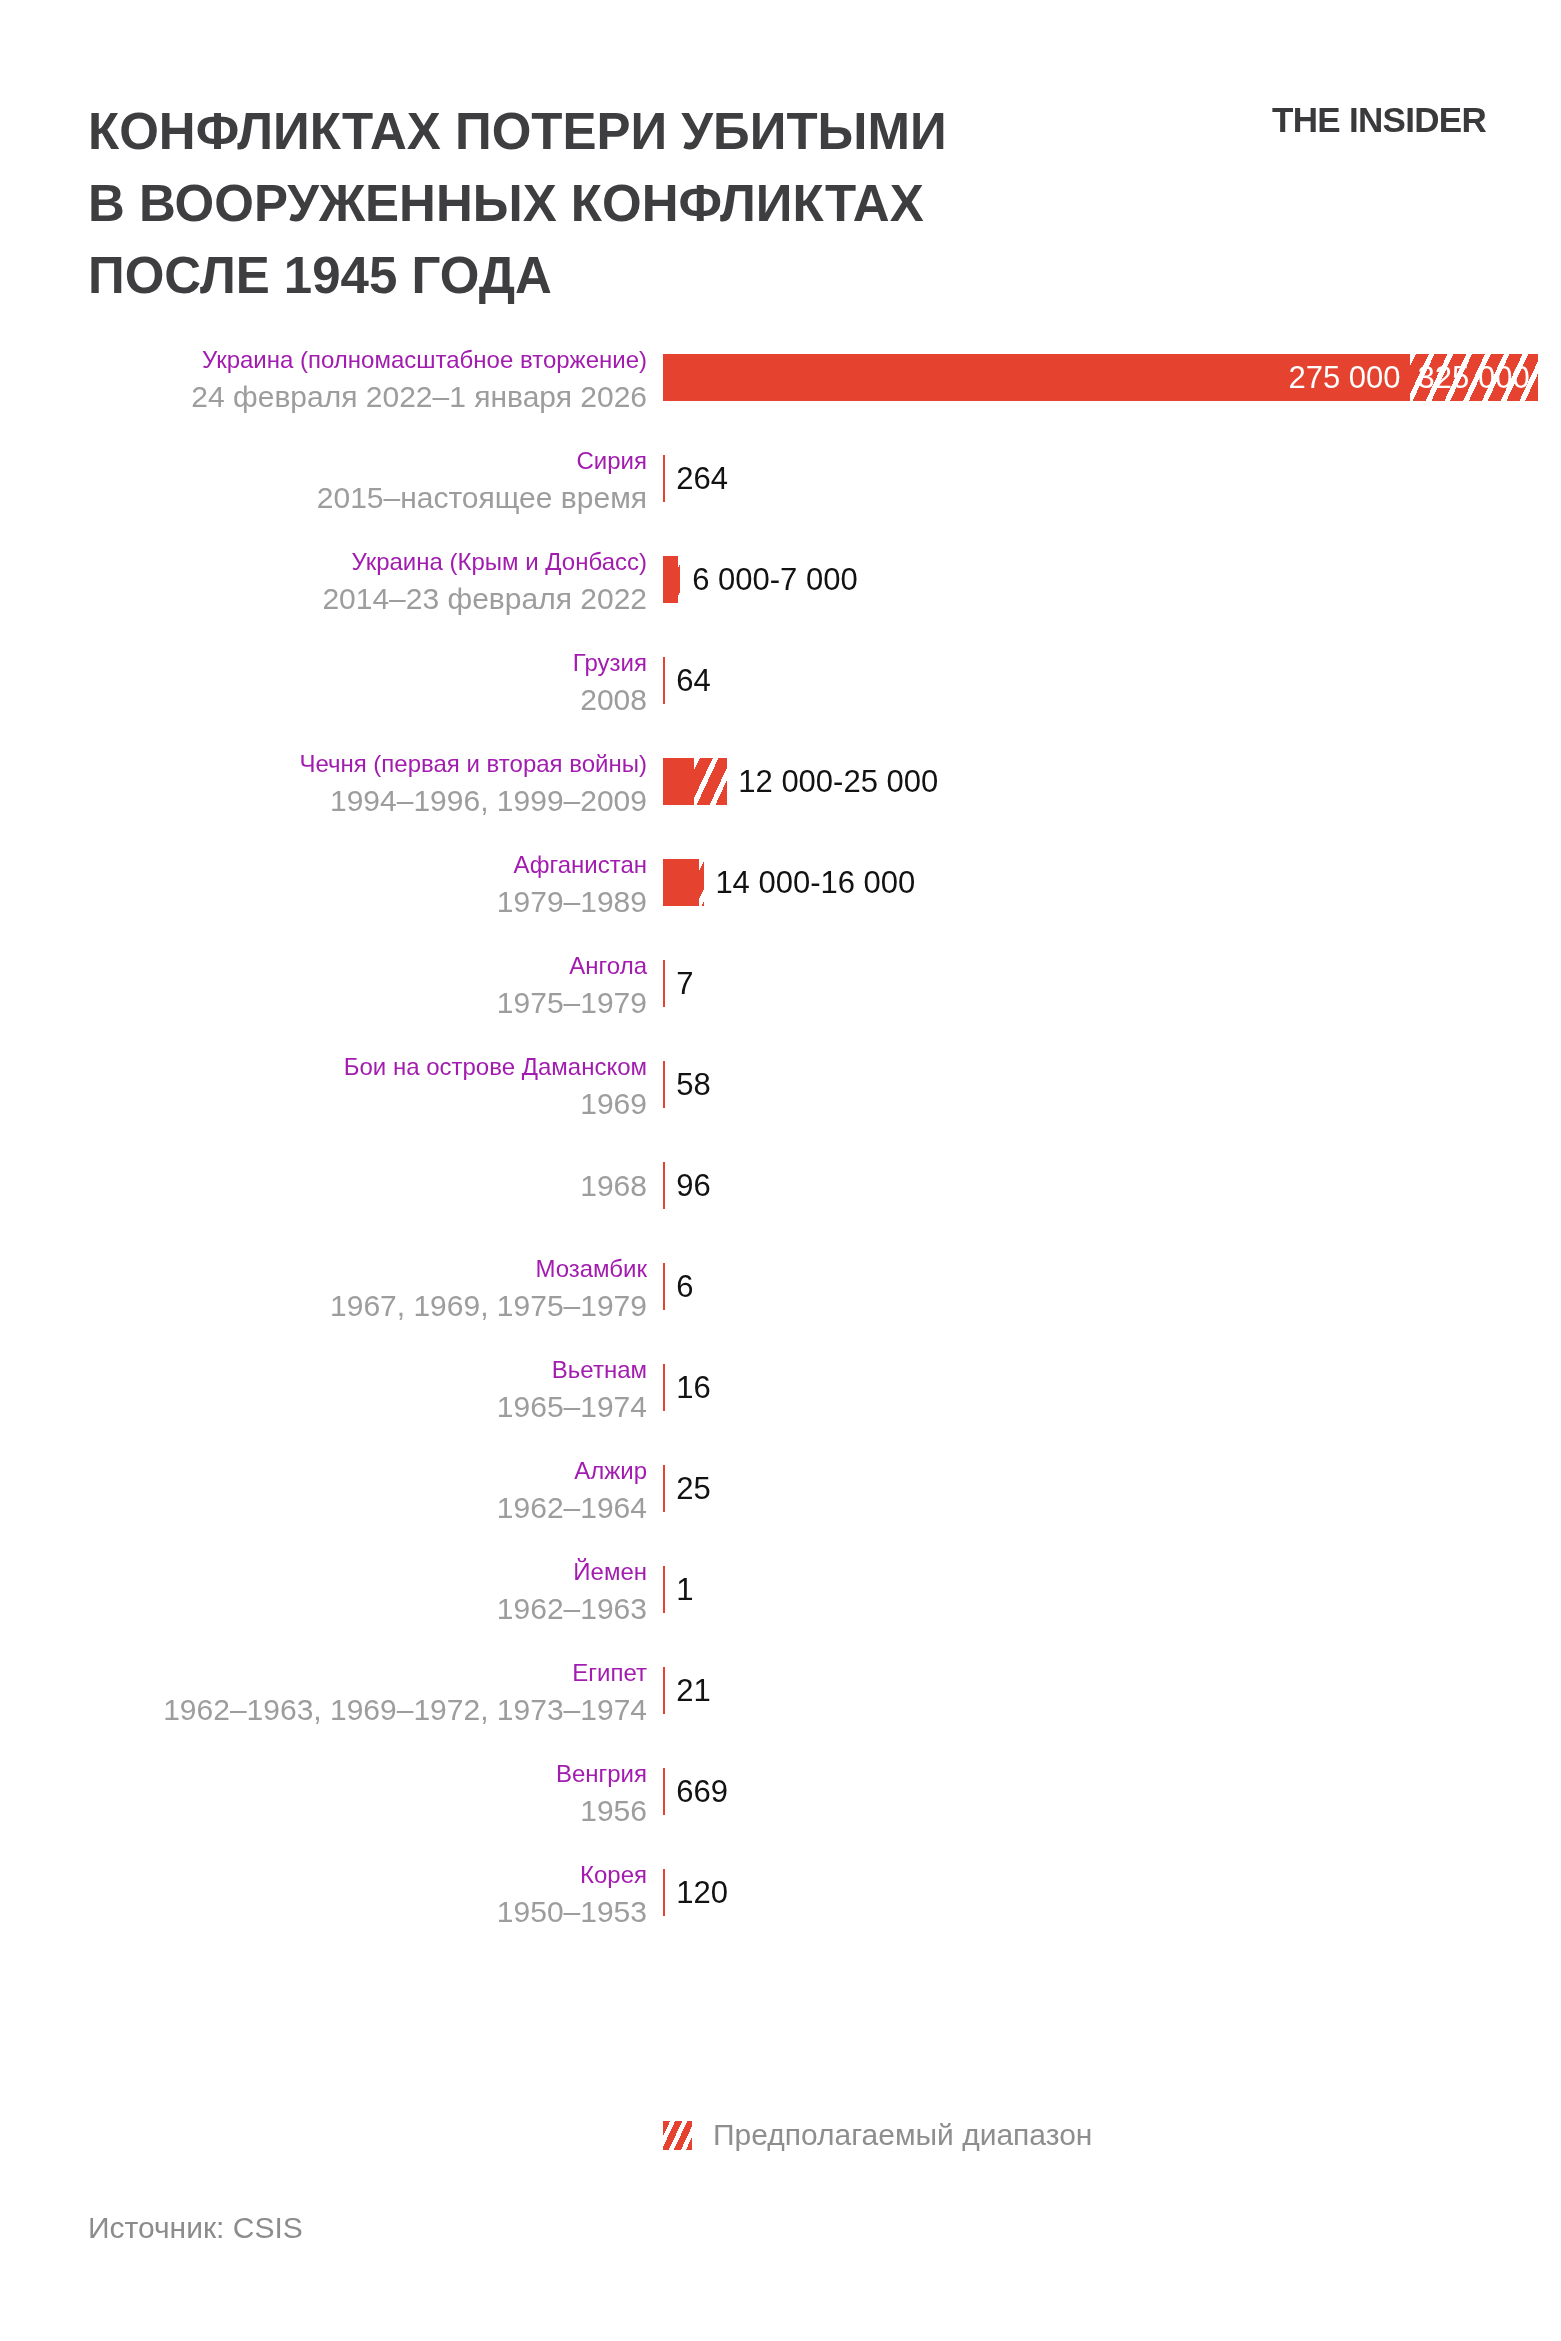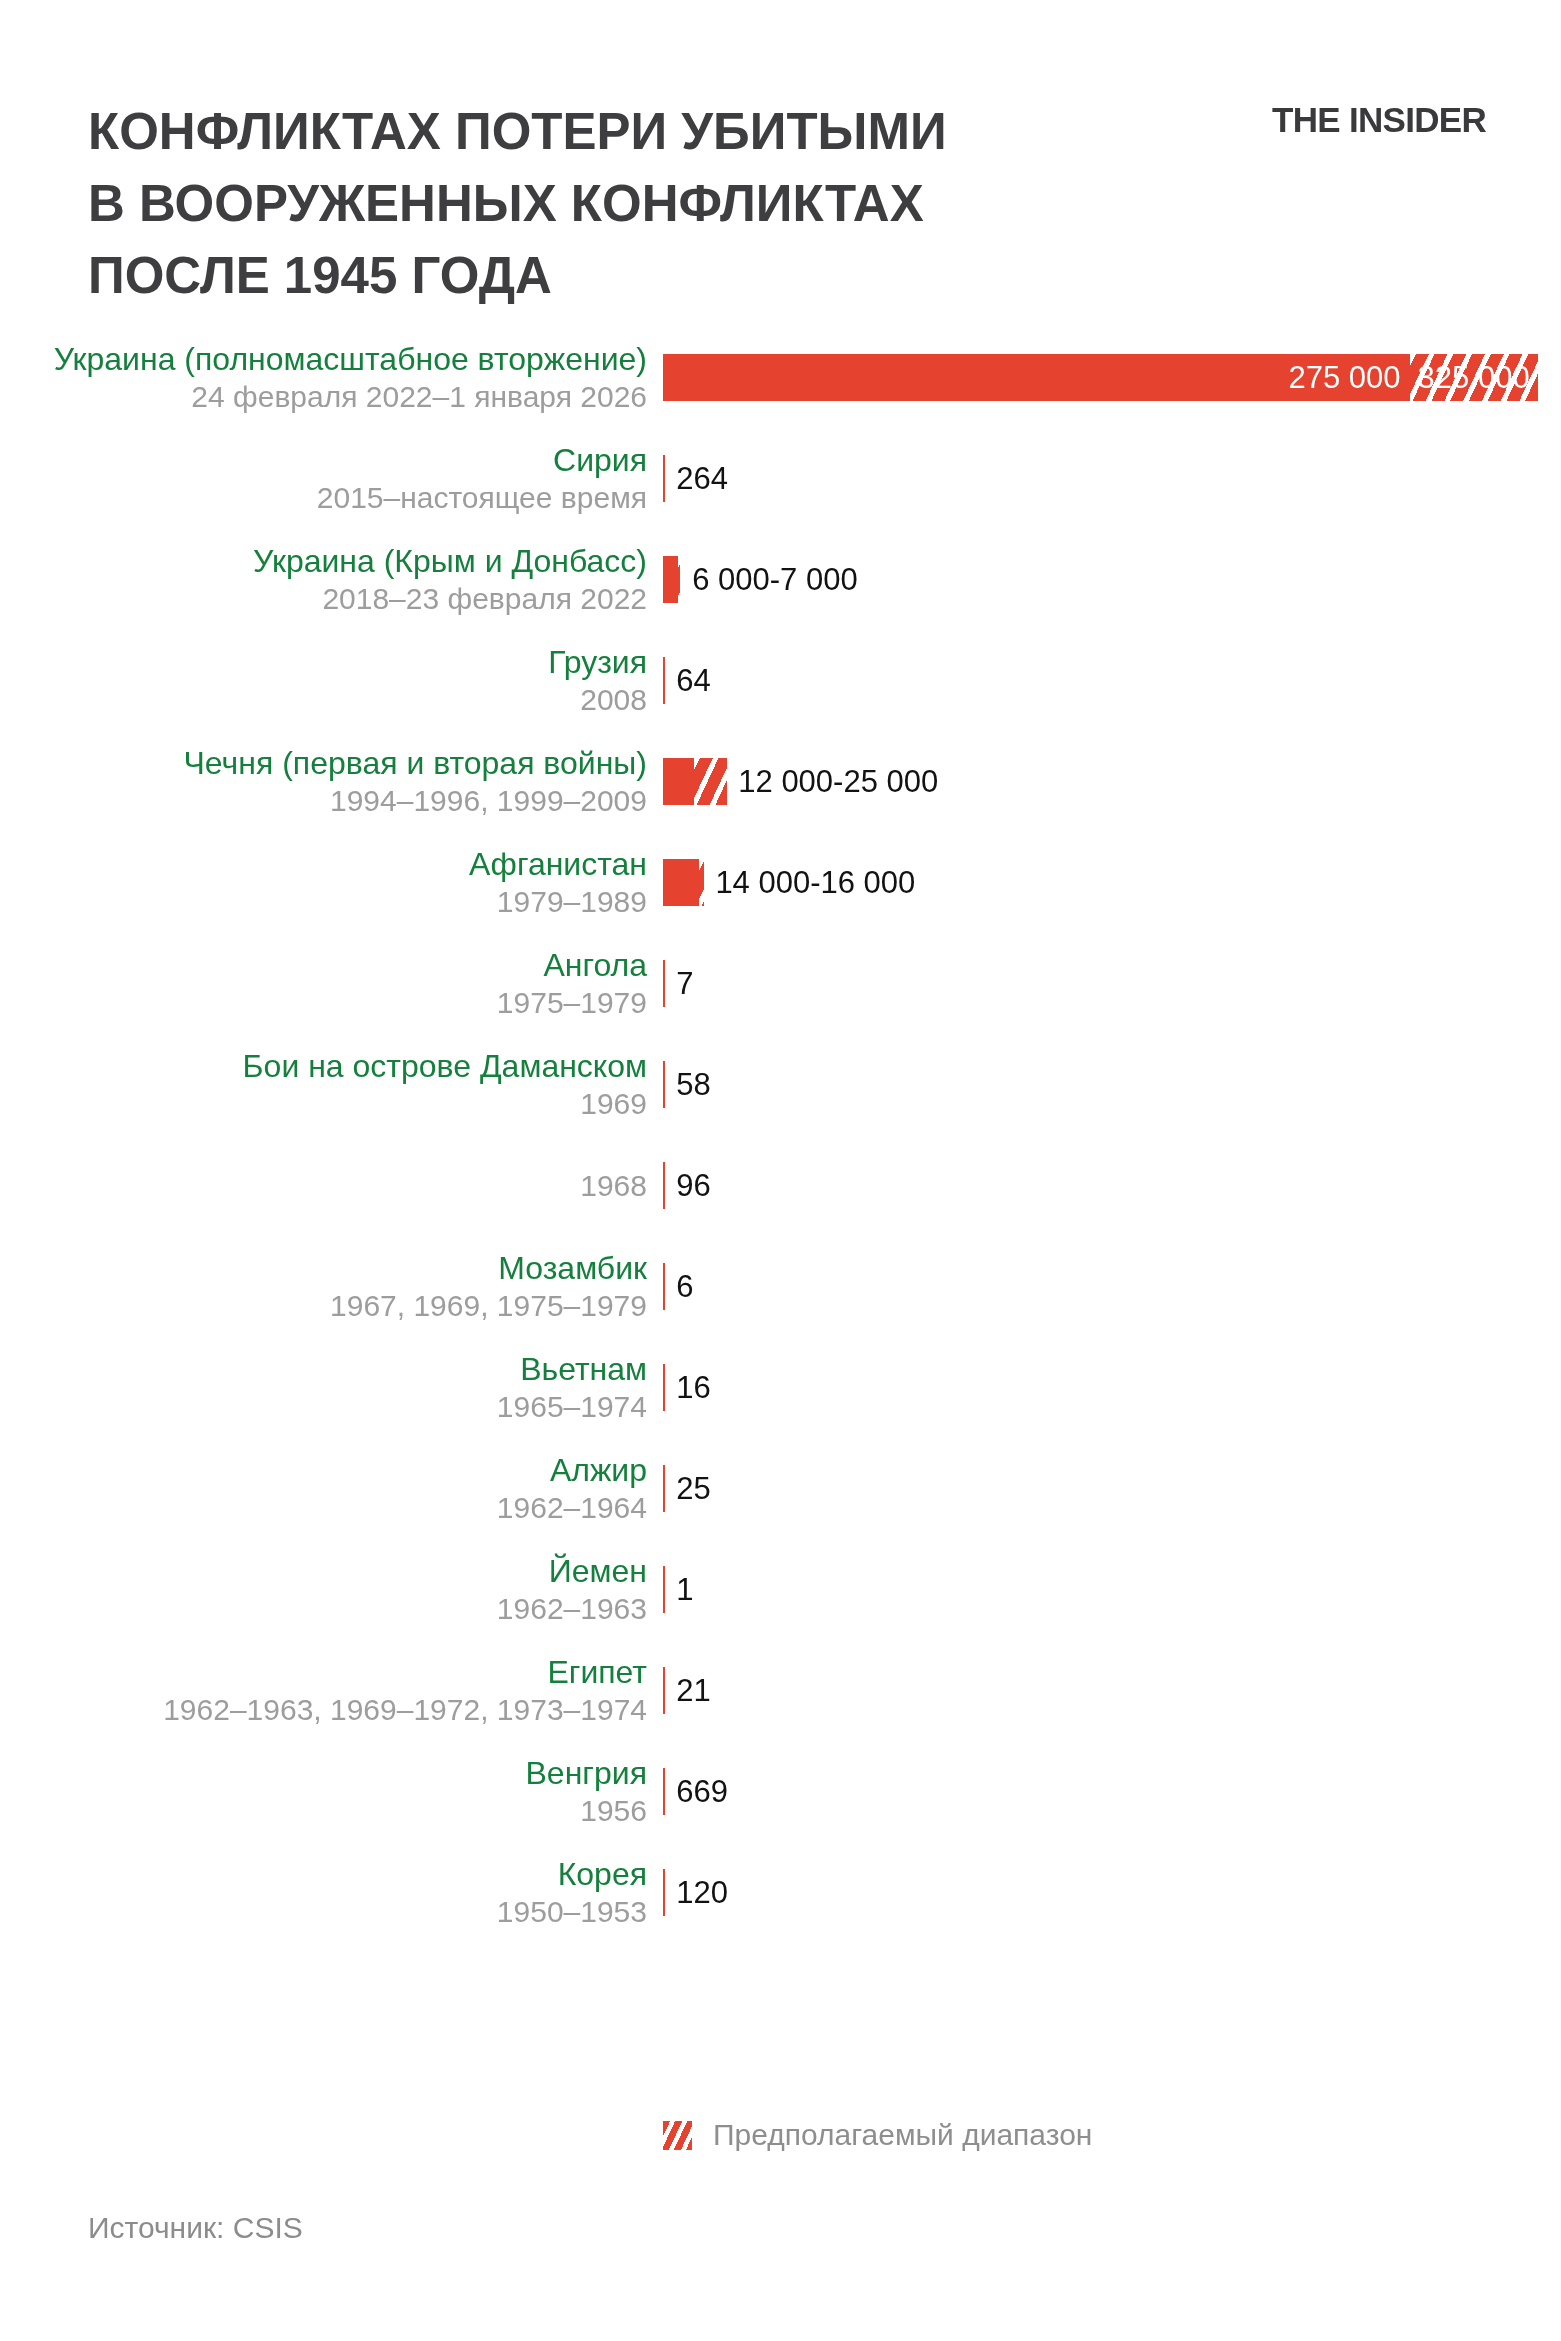--- a/index.html
+++ b/index.html
@@ -12,21 +12,21 @@
   .title { margin:0; font-weight:700; color:#3e3e40; font-size:51px; line-height:72px; }
   .title span { display:block; }
   .logo {
     position:absolute; right:0; top:3.9px; font-weight:800; color:#3a3a3c;
     font-size:35px; letter-spacing:-0.7px; white-space:nowrap;
   }
   
   .chart { position:absolute; left:0; top:327px; width:1561px; }
   .row { display:flex; align-items:center; height:101px; }
   .labels { flex:0 0 647px; width:647px; text-align:right; }
-  .name  { font-size:32px; line-height:37px; color:#15803d; white-space:nowrap; }
+  .name  { font-size:24px; line-height:37px; color:#a21caf; white-space:nowrap; }
   .dates { font-size:30px; line-height:37px; color:#9d9d9d; white-space:nowrap; }
   .barcell { display:flex; align-items:center; margin-left:15.6px; }
   .bar { height:47px; display:flex; flex:0 0 auto; }
   .seg-solid {
     background:#e5422f; height:100%;
     display:flex; align-items:center; justify-content:flex-end;
   }
   .seg-hatch {
     height:100%;
     background:repeating-linear-gradient(115deg, #ffffff 0 5.2px, #e5422f 5.2px 17px);
@@ -90,21 +90,21 @@
           <div class="seg-solid" style="width: 2px;"></div>
 
         </div>
         <div class="value">264</div>
       </div>
     </div>
 
     <div class="row">
       <div class="labels">
         <div class="name">Украина (Крым и Донбасс)</div>
-        <div class="dates">2018–23 февраля 2022</div>
+        <div class="dates">2014–23 февраля 2022</div>
       </div>
       <div class="barcell">
         <div class="bar">
           <div class="seg-solid" style="width: 15.3px;"></div>
           <div class="seg-hatch" style="width: 2.6px;"></div>
         </div>
         <div class="value">6 000-7 000</div>
       </div>
     </div>
 

